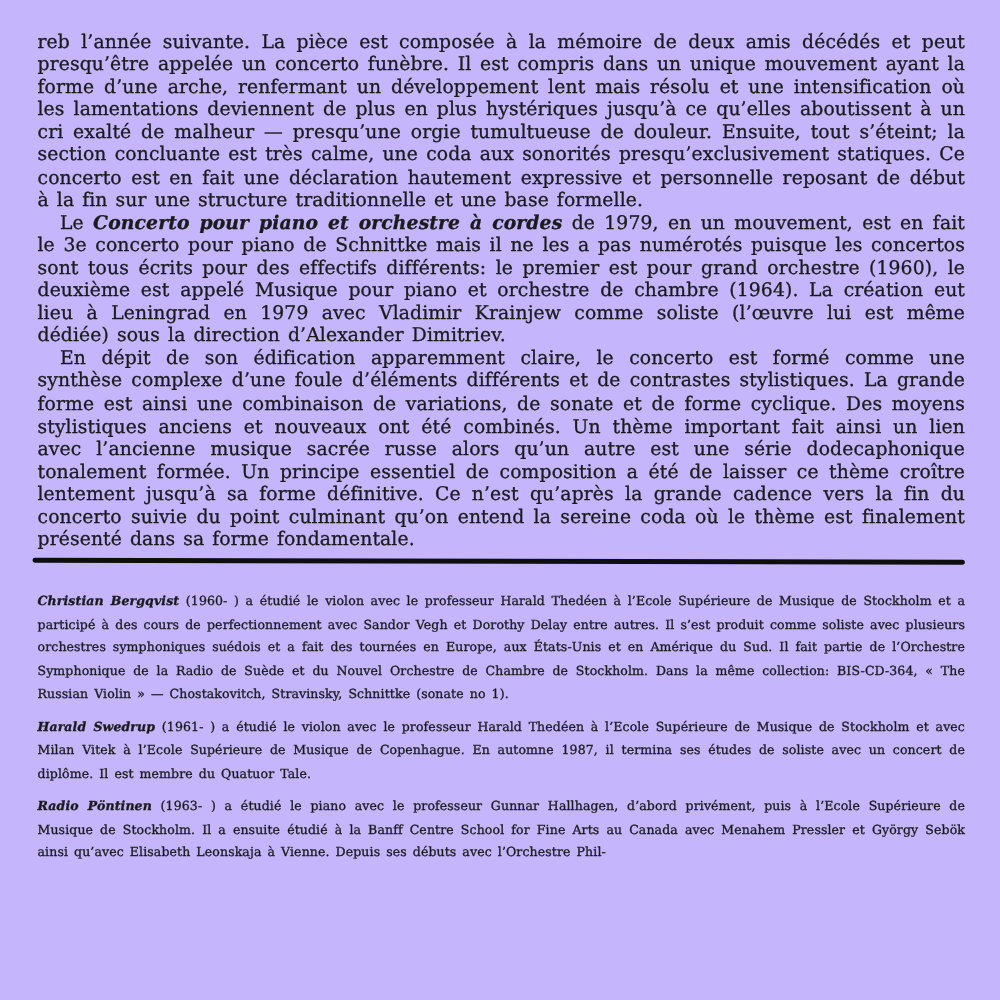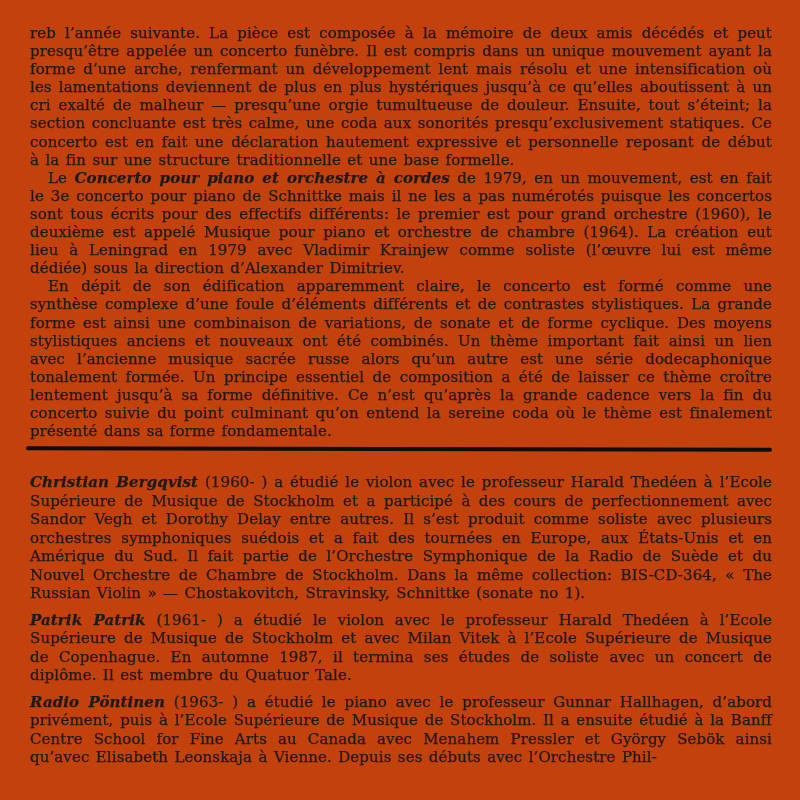--- a/index.html
+++ b/index.html
@@ -9,21 +9,21 @@
     height: 800px;
     overflow: hidden;
     background: #fcfcfa;
   }
   .page {
     position: relative;
     width: 800px;
     height: 800px;
     box-sizing: border-box;
     padding: 24px 28px 0 30px;
-    background: #c2410c;
+    background: #c4b5fd;
     color: #1b1b1b;
     font-family: "DejaVu Serif", "Liberation Serif", serif;
     -webkit-text-stroke: 0.25px #1b1b1b;
   }
   .top-text {
     font-size: 15px;
     line-height: 18.1px;
     text-align: justify;
     letter-spacing: 0.1px;
     word-spacing: 1.5px;
@@ -40,21 +40,21 @@
   }
   .divider {
     height: 4px;
     background: #0e0e0e;
     margin: 7px 0 0 -4px;
     border-radius: 2px;
     transform: rotate(0.12deg);
   }
   .bio-text {
     margin-top: 22px;
-    font-size: 15px;
+    font-size: 10px;
     line-height: 18.5px;
     text-align: justify;
     letter-spacing: 0.1px;
     word-spacing: 1.5px;
   }
   .bio-text p {
     margin: 0 0 8px 0;
   }
 </style>
 </head>
@@ -62,16 +62,16 @@
 
 <div class="page">
   <section class="top-text" id="article">
       <p><span>reb l’année suivante.  La pièce est composée à la mémoire de deux amis décédés et peut presqu’être appelée un concerto funèbre.  Il est compris dans un unique mouvement ayant la forme d’une arche, renfermant un développement lent mais résolu et une intensification où les lamentations deviennent de plus en plus hystériques jusqu’à ce qu’elles aboutissent à un cri exalté de malheur — presqu’une orgie tumultueuse de douleur.  Ensuite, tout s’éteint; la section concluante est très calme, une coda aux sonorités presqu’exclusivement statiques.  Ce concerto est en fait une déclaration hautement expressive et personnelle reposant de début à la fin sur une structure traditionnelle et une base formelle.</span></p>
       <p class="indent"><span>Le </span><span class="b">Concerto pour piano et orchestre à cordes</span><span> de 1979, en un mouvement, est en fait le 3e concerto pour piano de Schnittke mais il ne les a pas numérotés puisque les concertos sont tous écrits pour des effectifs différents: le premier est pour grand orchestre (1960), le deuxième est appelé Musique pour piano et orchestre de chambre (1964).  La création eut lieu à Leningrad en 1979 avec Vladimir Krainjew comme soliste (l’œuvre lui est même dédiée) sous la direction d’Alexander Dimitriev.</span></p>
       <p class="indent"><span>En dépit de son édification apparemment claire, le concerto est formé comme une synthèse complexe d’une foule d’éléments différents et de contrastes stylistiques.  La grande forme est ainsi une combinaison de variations, de sonate et de forme cyclique.  Des moyens stylistiques anciens et nouveaux ont été combinés.  Un thème important fait ainsi un lien avec l’ancienne musique sacrée russe alors qu’un autre est une série dodecaphonique tonalement formée.  Un principe essentiel de composition a été de laisser ce thème croître lentement jusqu’à sa forme définitive.  Ce n’est qu’après la grande cadence vers la fin du concerto suivie du point culminant qu’on entend la sereine coda où le thème est finalement présenté dans sa forme fondamentale.</span></p>
     </section>
   <div class="divider"></div>
   <section class="bio-text" id="bios">
       <p><span class="b">Christian Bergqvist</span><span> (1960- ) a étudié le violon avec le professeur Harald Thedéen à l’Ecole Supérieure de Musique de Stockholm et a participé à des cours de perfectionnement avec Sandor Vegh et Dorothy Delay entre autres.  Il s’est produit comme soliste avec plusieurs orchestres symphoniques suédois et a fait des tournées en Europe, aux États-Unis et en Amérique du Sud. Il fait partie de l’Orchestre Symphonique de la Radio de Suède et du Nouvel Orchestre de Chambre de Stockholm. Dans la même collection: BIS-CD-364, « The Russian Violin » — Chostakovitch, Stravinsky, Schnittke (sonate no 1).</span></p>
-      <p><span class="b">Patrik Patrik</span><span> (1961- ) a étudié le violon avec le professeur Harald Thedéen à l’Ecole Supérieure de Musique de Stockholm et avec Milan Vitek à l’Ecole Supérieure de Musique de Copenhague.  En automne 1987, il termina ses études de soliste avec un concert de diplôme.  Il est membre du Quatuor Tale.</span></p>
+      <p><span class="b">Harald Swedrup</span><span> (1961- ) a étudié le violon avec le professeur Harald Thedéen à l’Ecole Supérieure de Musique de Stockholm et avec Milan Vitek à l’Ecole Supérieure de Musique de Copenhague.  En automne 1987, il termina ses études de soliste avec un concert de diplôme.  Il est membre du Quatuor Tale.</span></p>
       <p><span class="b">Radio Pöntinen</span><span> (1963- ) a étudié le piano avec le professeur Gunnar Hallhagen, d’abord privément, puis à l’Ecole Supérieure de Musique de Stockholm.  Il a ensuite étudié à la Banff Centre School for Fine Arts au Canada avec Menahem Pressler et György Sebök ainsi qu’avec Elisabeth Leonskaja à Vienne.  Depuis ses débuts avec l’Orchestre Phil-</span></p>
     </section>
 </div>
 
 </body></html>

